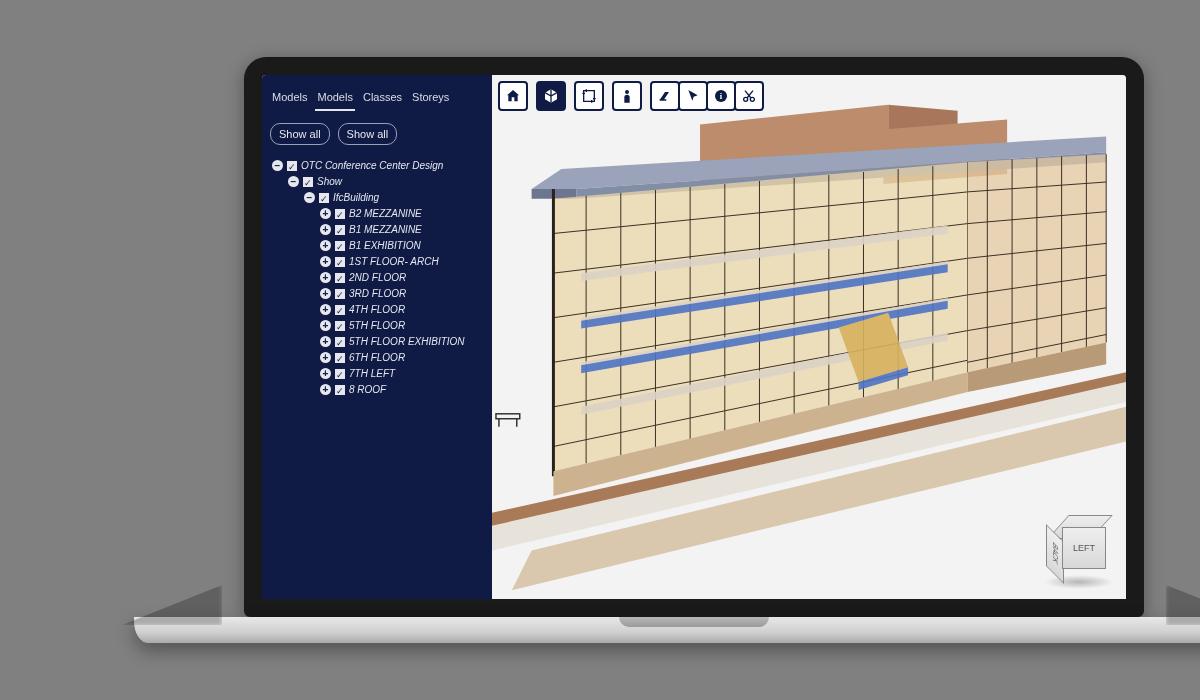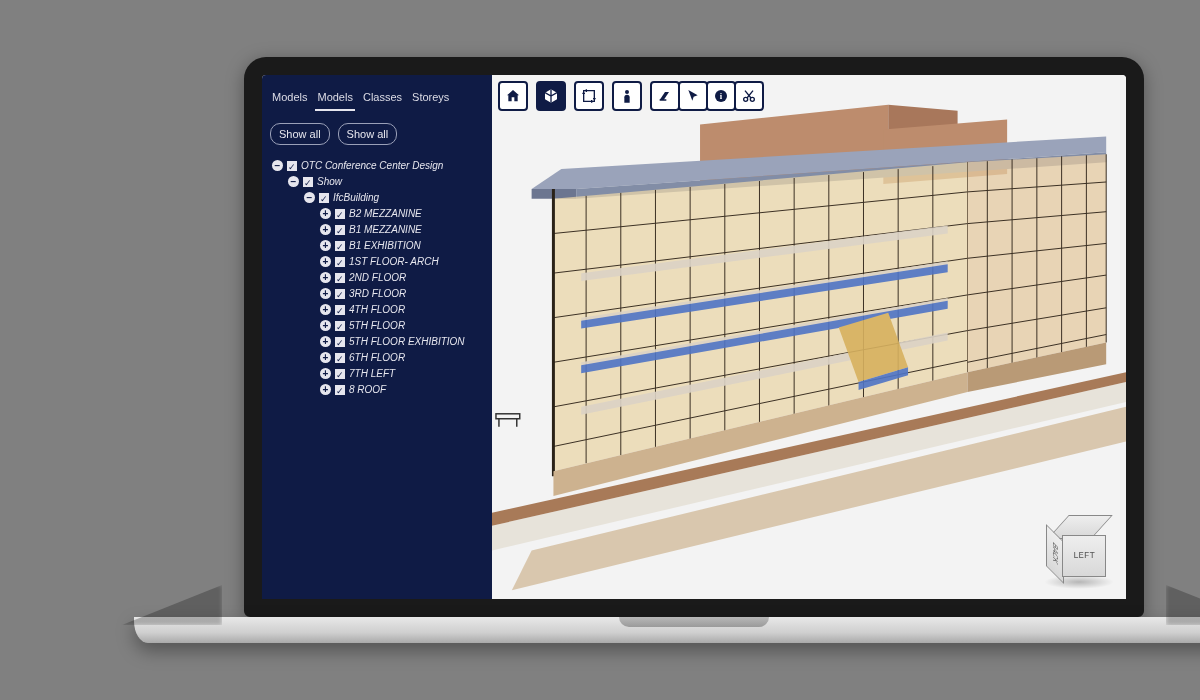--- a/index.html
+++ b/index.html
@@ -221,21 +221,21 @@
     font-size: 9px;
     color: #555;
     display: flex;
     align-items: center;
     justify-content: center;
   }
   .navcube .top   { width: 44px; height: 24px; left: 10px; top: 0;
                     transform: skewX(-42deg); }
   .navcube .left  { width: 18px; height: 42px; left: -2px; top: 18px;
                     transform: skewY(45deg); font-size: 7px; writing-mode: vertical-rl; }
-  .navcube .front { width: 44px; height: 42px; left: 14px; top: 20px; font-family: Liberation Mono, monospace; }
+  .navcube .front { width: 44px; height: 42px; left: 14px; top: 12px; }
   .navcube-shadow {
     position: absolute;
     left: -4px; bottom: -10px;
     width: 70px; height: 14px;
     background: radial-gradient(ellipse, rgba(0,0,0,0.25), transparent 70%);
   }
 
   
   .scene3d {
     position: absolute;

